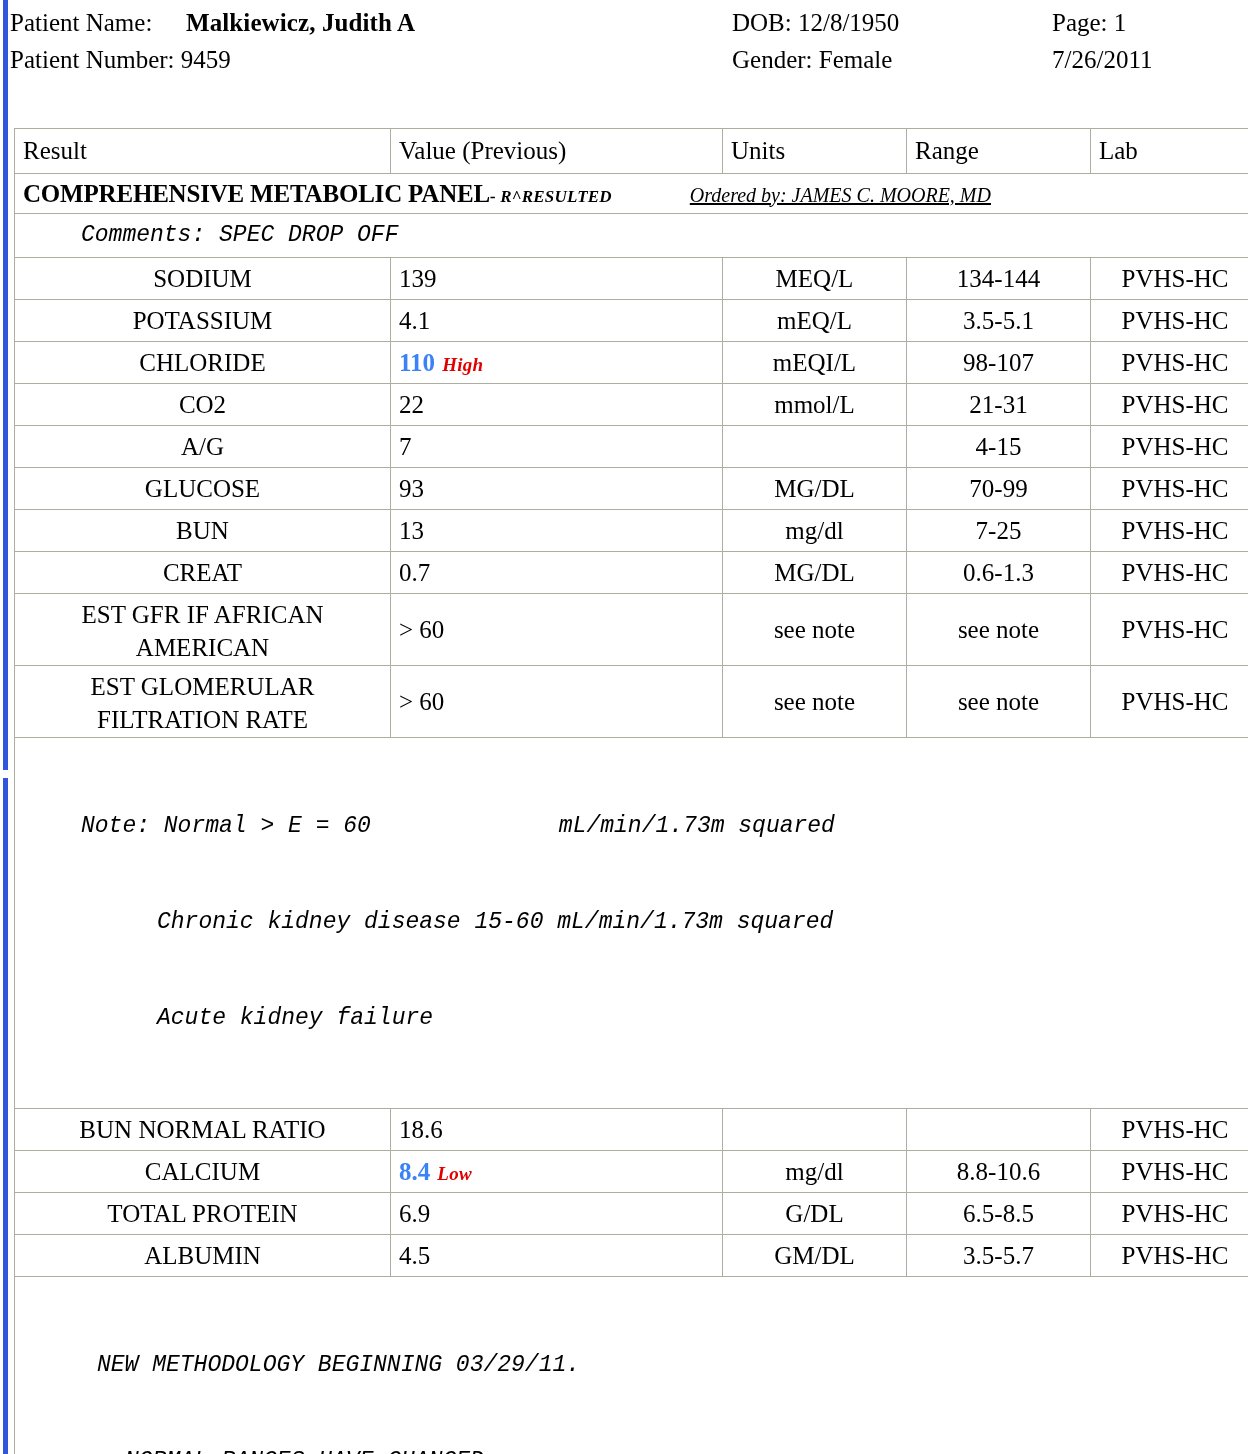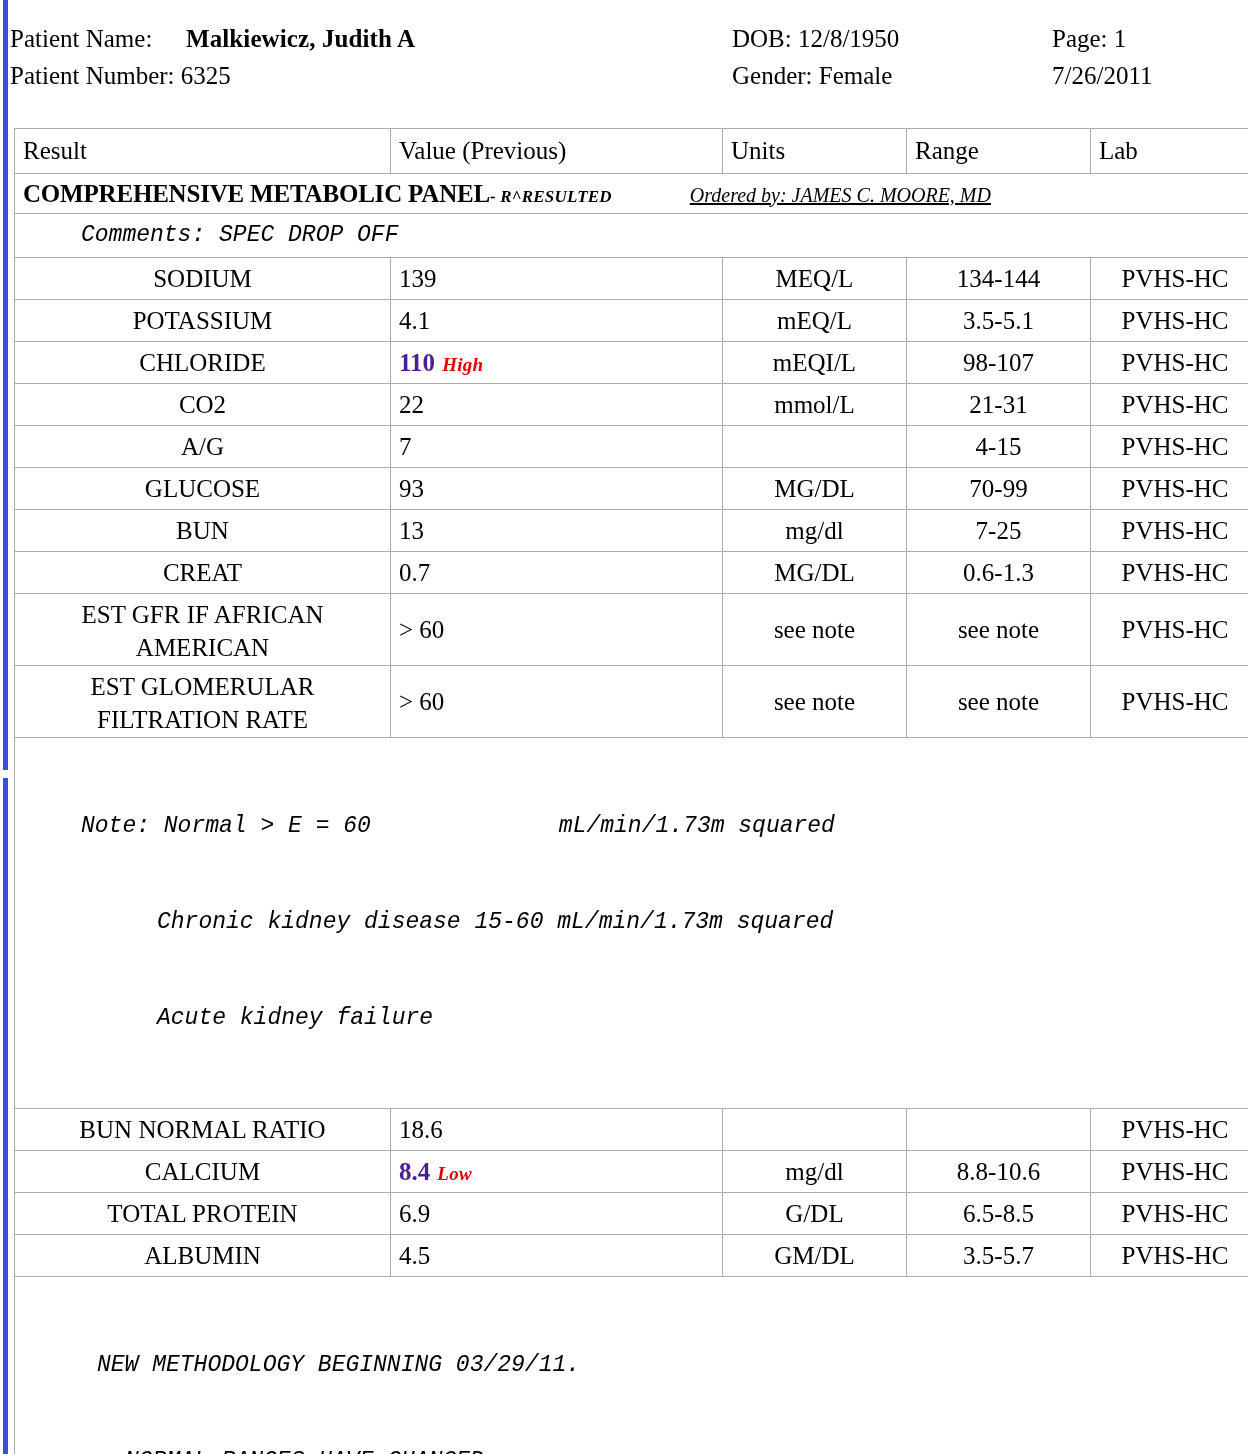--- a/index.html
+++ b/index.html
@@ -35,21 +35,21 @@
   .rail-gap {
     position: absolute;
     left: 3px;
     width: 5px;
     background: #ffffff;
   }
 
   
   .report-header {
     position: relative;
-    padding: 20px 0 0 10px;
+    padding: 4px 0 0 10px;
     height: 128px;
     box-sizing: border-box;
   }
   .hdr-row {
     position: relative;
     height: 37px;
     font-size: 25px;
     line-height: 37px;
     white-space: nowrap;
   }
@@ -157,21 +157,21 @@
 
   .note-line { display: block; }
   .note-indent-1 { padding-left: 0; }
   .note-indent-2 { padding-left: 76px; }
   .note-gap { display: inline-block; width: 188px; }
   .meth-indent-1 { padding-left: 16px; }
   .meth-indent-2 { padding-left: 44px; }
 
   
   .abn-value {
-    color: #4c1d95;
+    color: #3b82f6;
     font-weight: bold;
     font-size: 25px;
   }
   .abn-flag {
     color: #e00000;
     font-weight: bold;
     font-style: italic;
     font-size: 19px;
     margin-left: 7px;
     letter-spacing: 0.3px;
@@ -188,21 +188,21 @@
   <div class="report-header">
 
     <div class="hdr-row">
       <span class="hdr-label hdr-name-label">Patient Name:</span><span class="hdr-value-bold">Malkiewicz, Judith A</span>
       <span class="col-mid">DOB: 12/8/1950</span>
       <span class="col-right">Page: 1</span>
     </div>
 
     <div class="hdr-row">
       <span>Patient Number:</span>
-      <span>6325</span>
+      <span>9459</span>
       <span class="col-mid">Gender: Female</span>
       <span class="col-right">7/26/2011</span>
     </div>
 
 
   </div>
 
   <div class="tbl-wrap">
   <table class="results">
     <colgroup>

